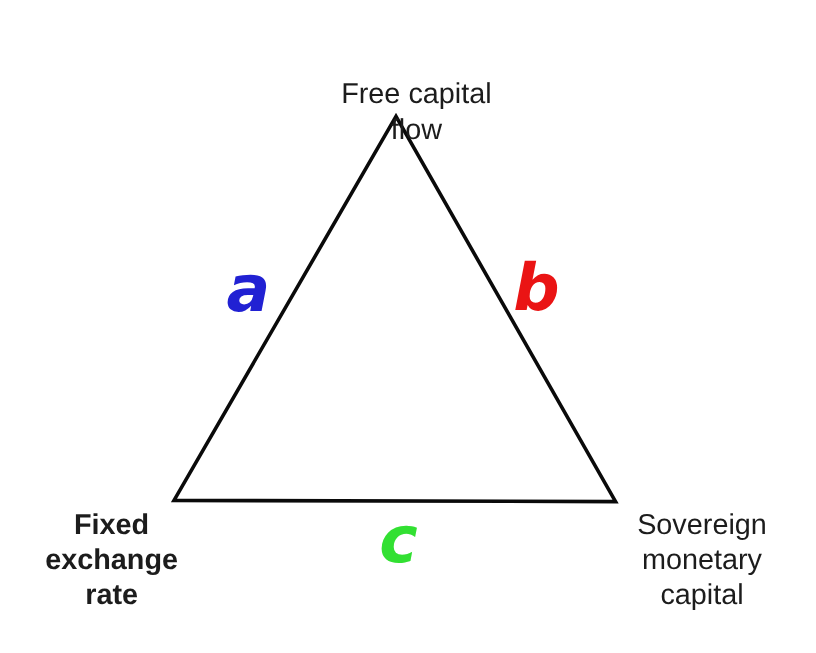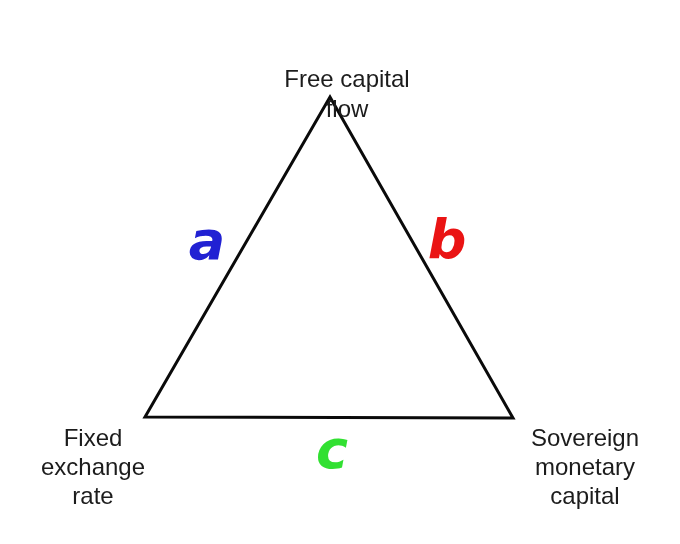--- a/index.html
+++ b/index.html
@@ -34,20 +34,21 @@
     left: 262px;
     top: 31px;
     width: 170px;
     line-height: 30px;
     margin-top: 33px;
   }
   .vertex-label.bottom-left {
     left: 33px;
     top: 423px;
     width: 120px;
+    font-weight: bold;
   }
   .vertex-label.bottom-right {
     left: 520px;
     top: 423px;
     width: 130px;
   }
   .edge-label {
     position: absolute;
     font-family: "DejaVu Sans", sans-serif;
     font-size: 54px;

